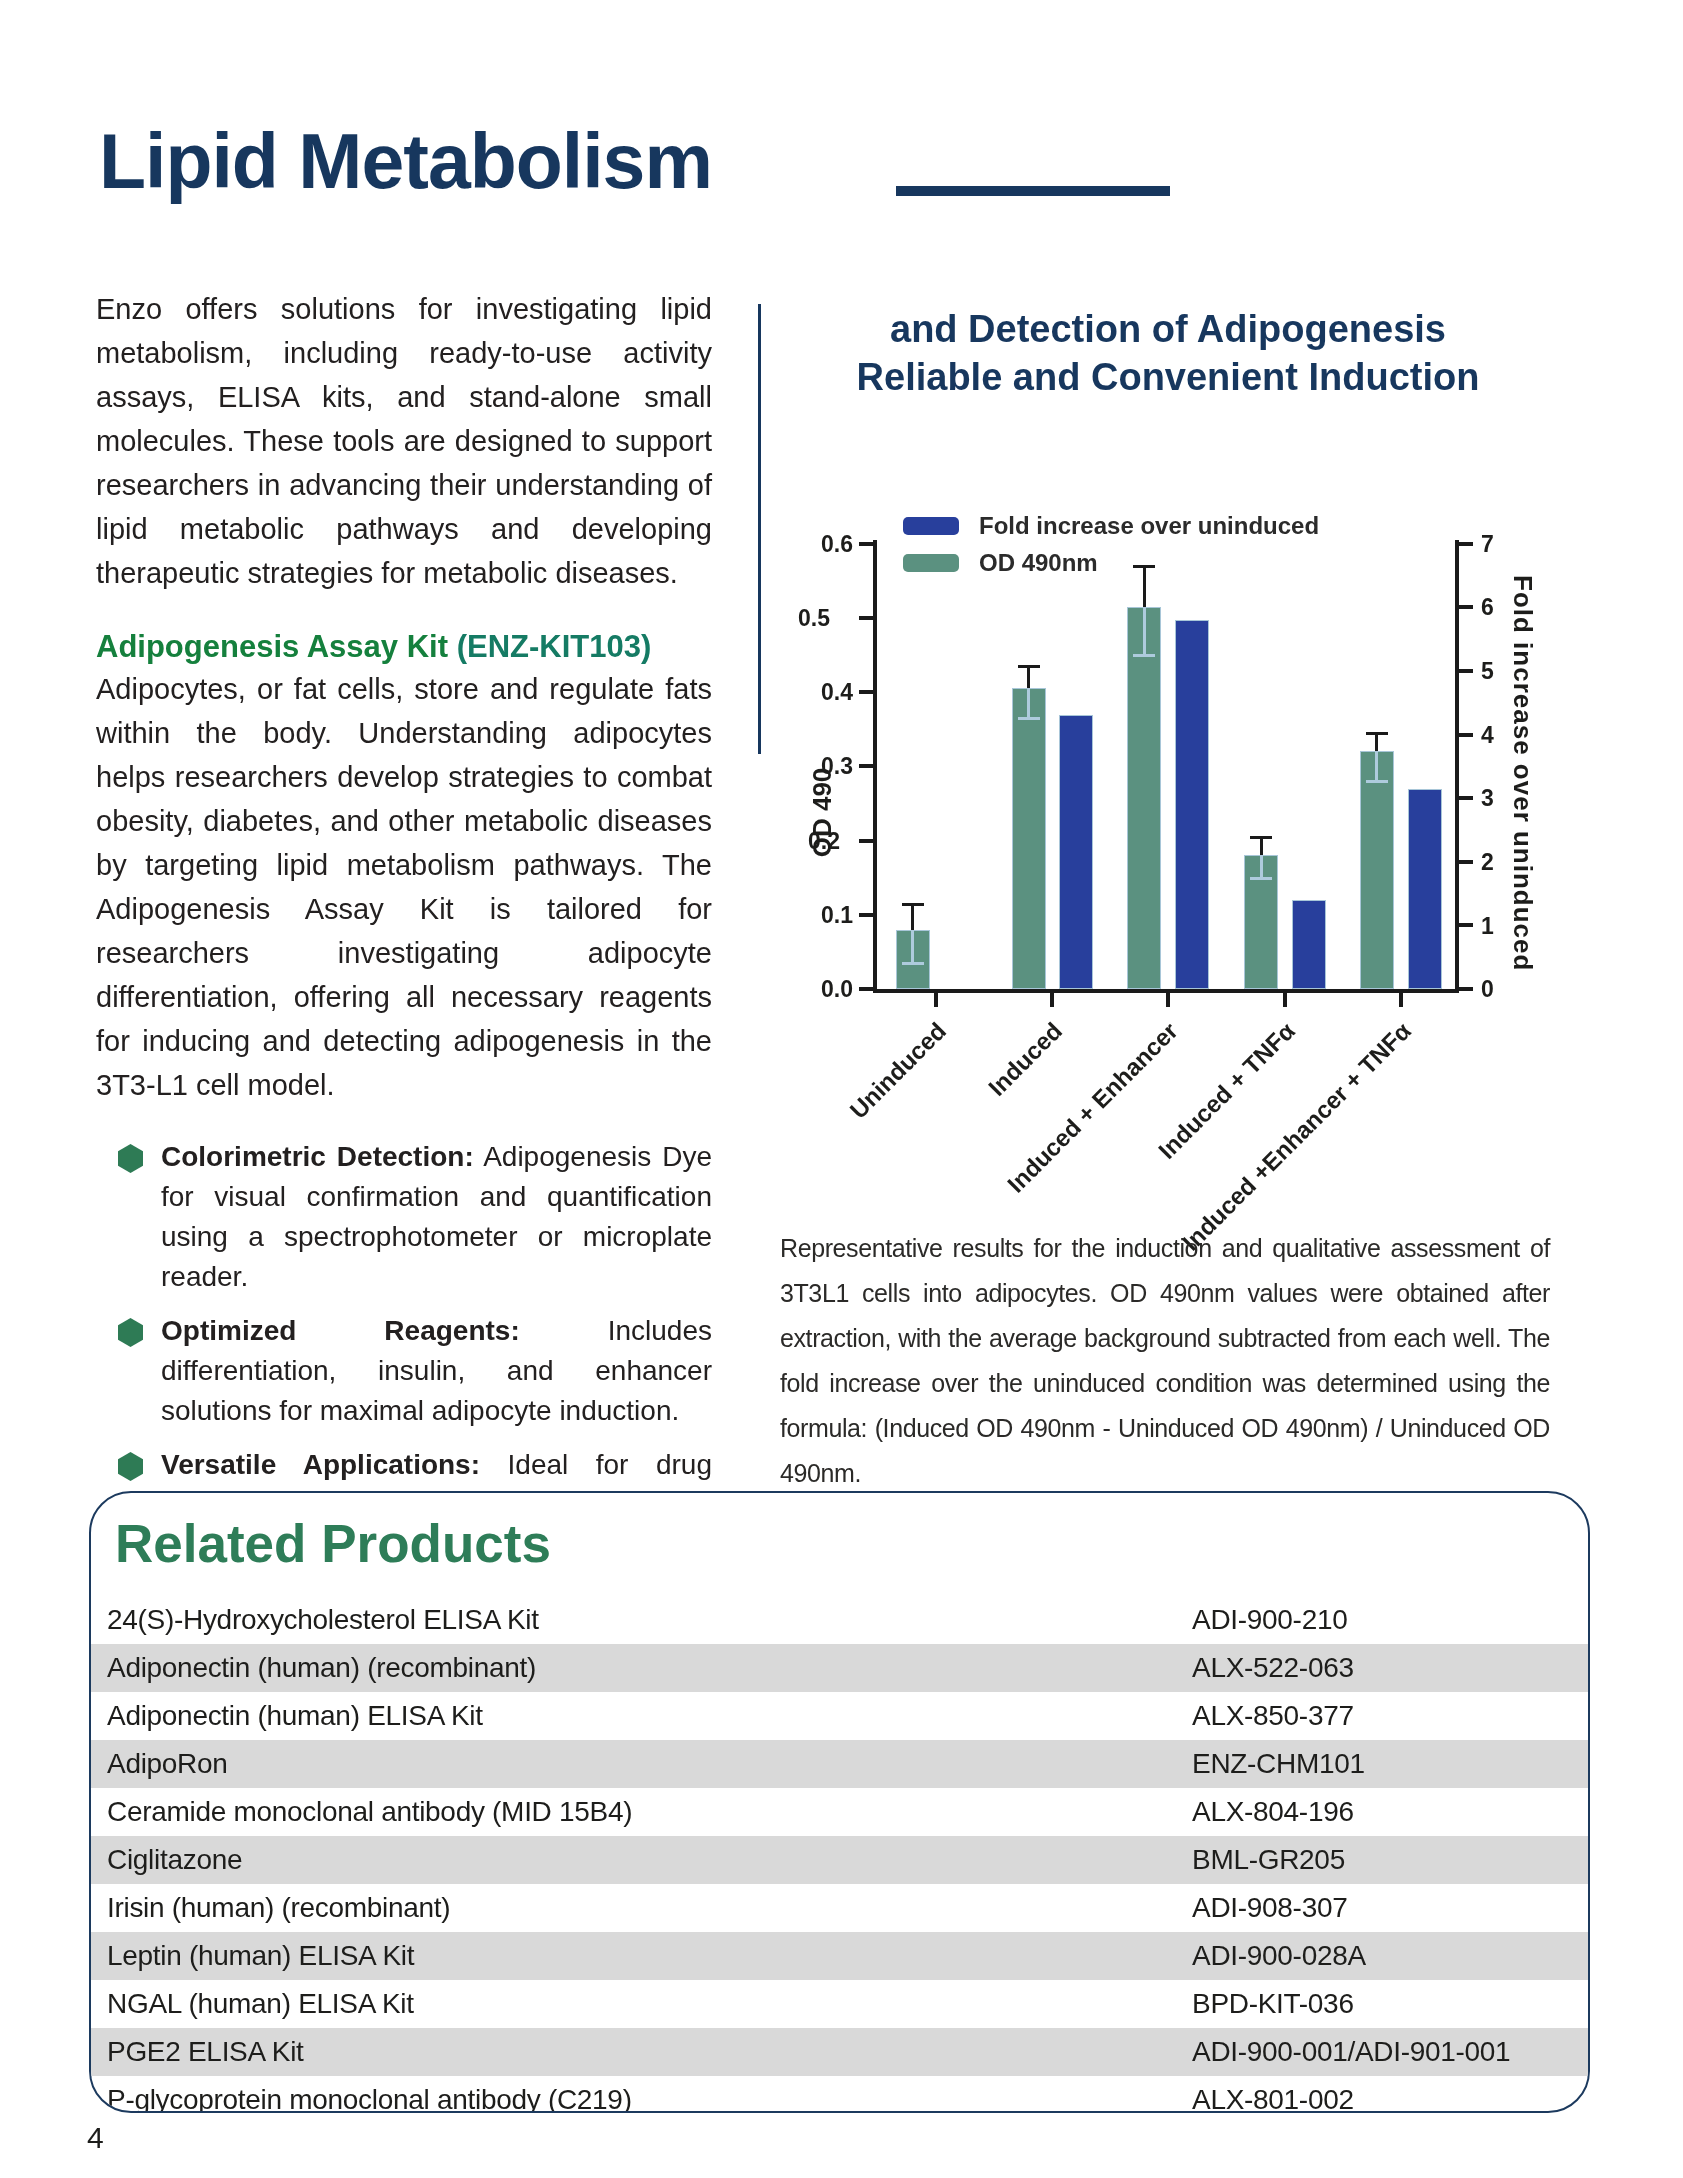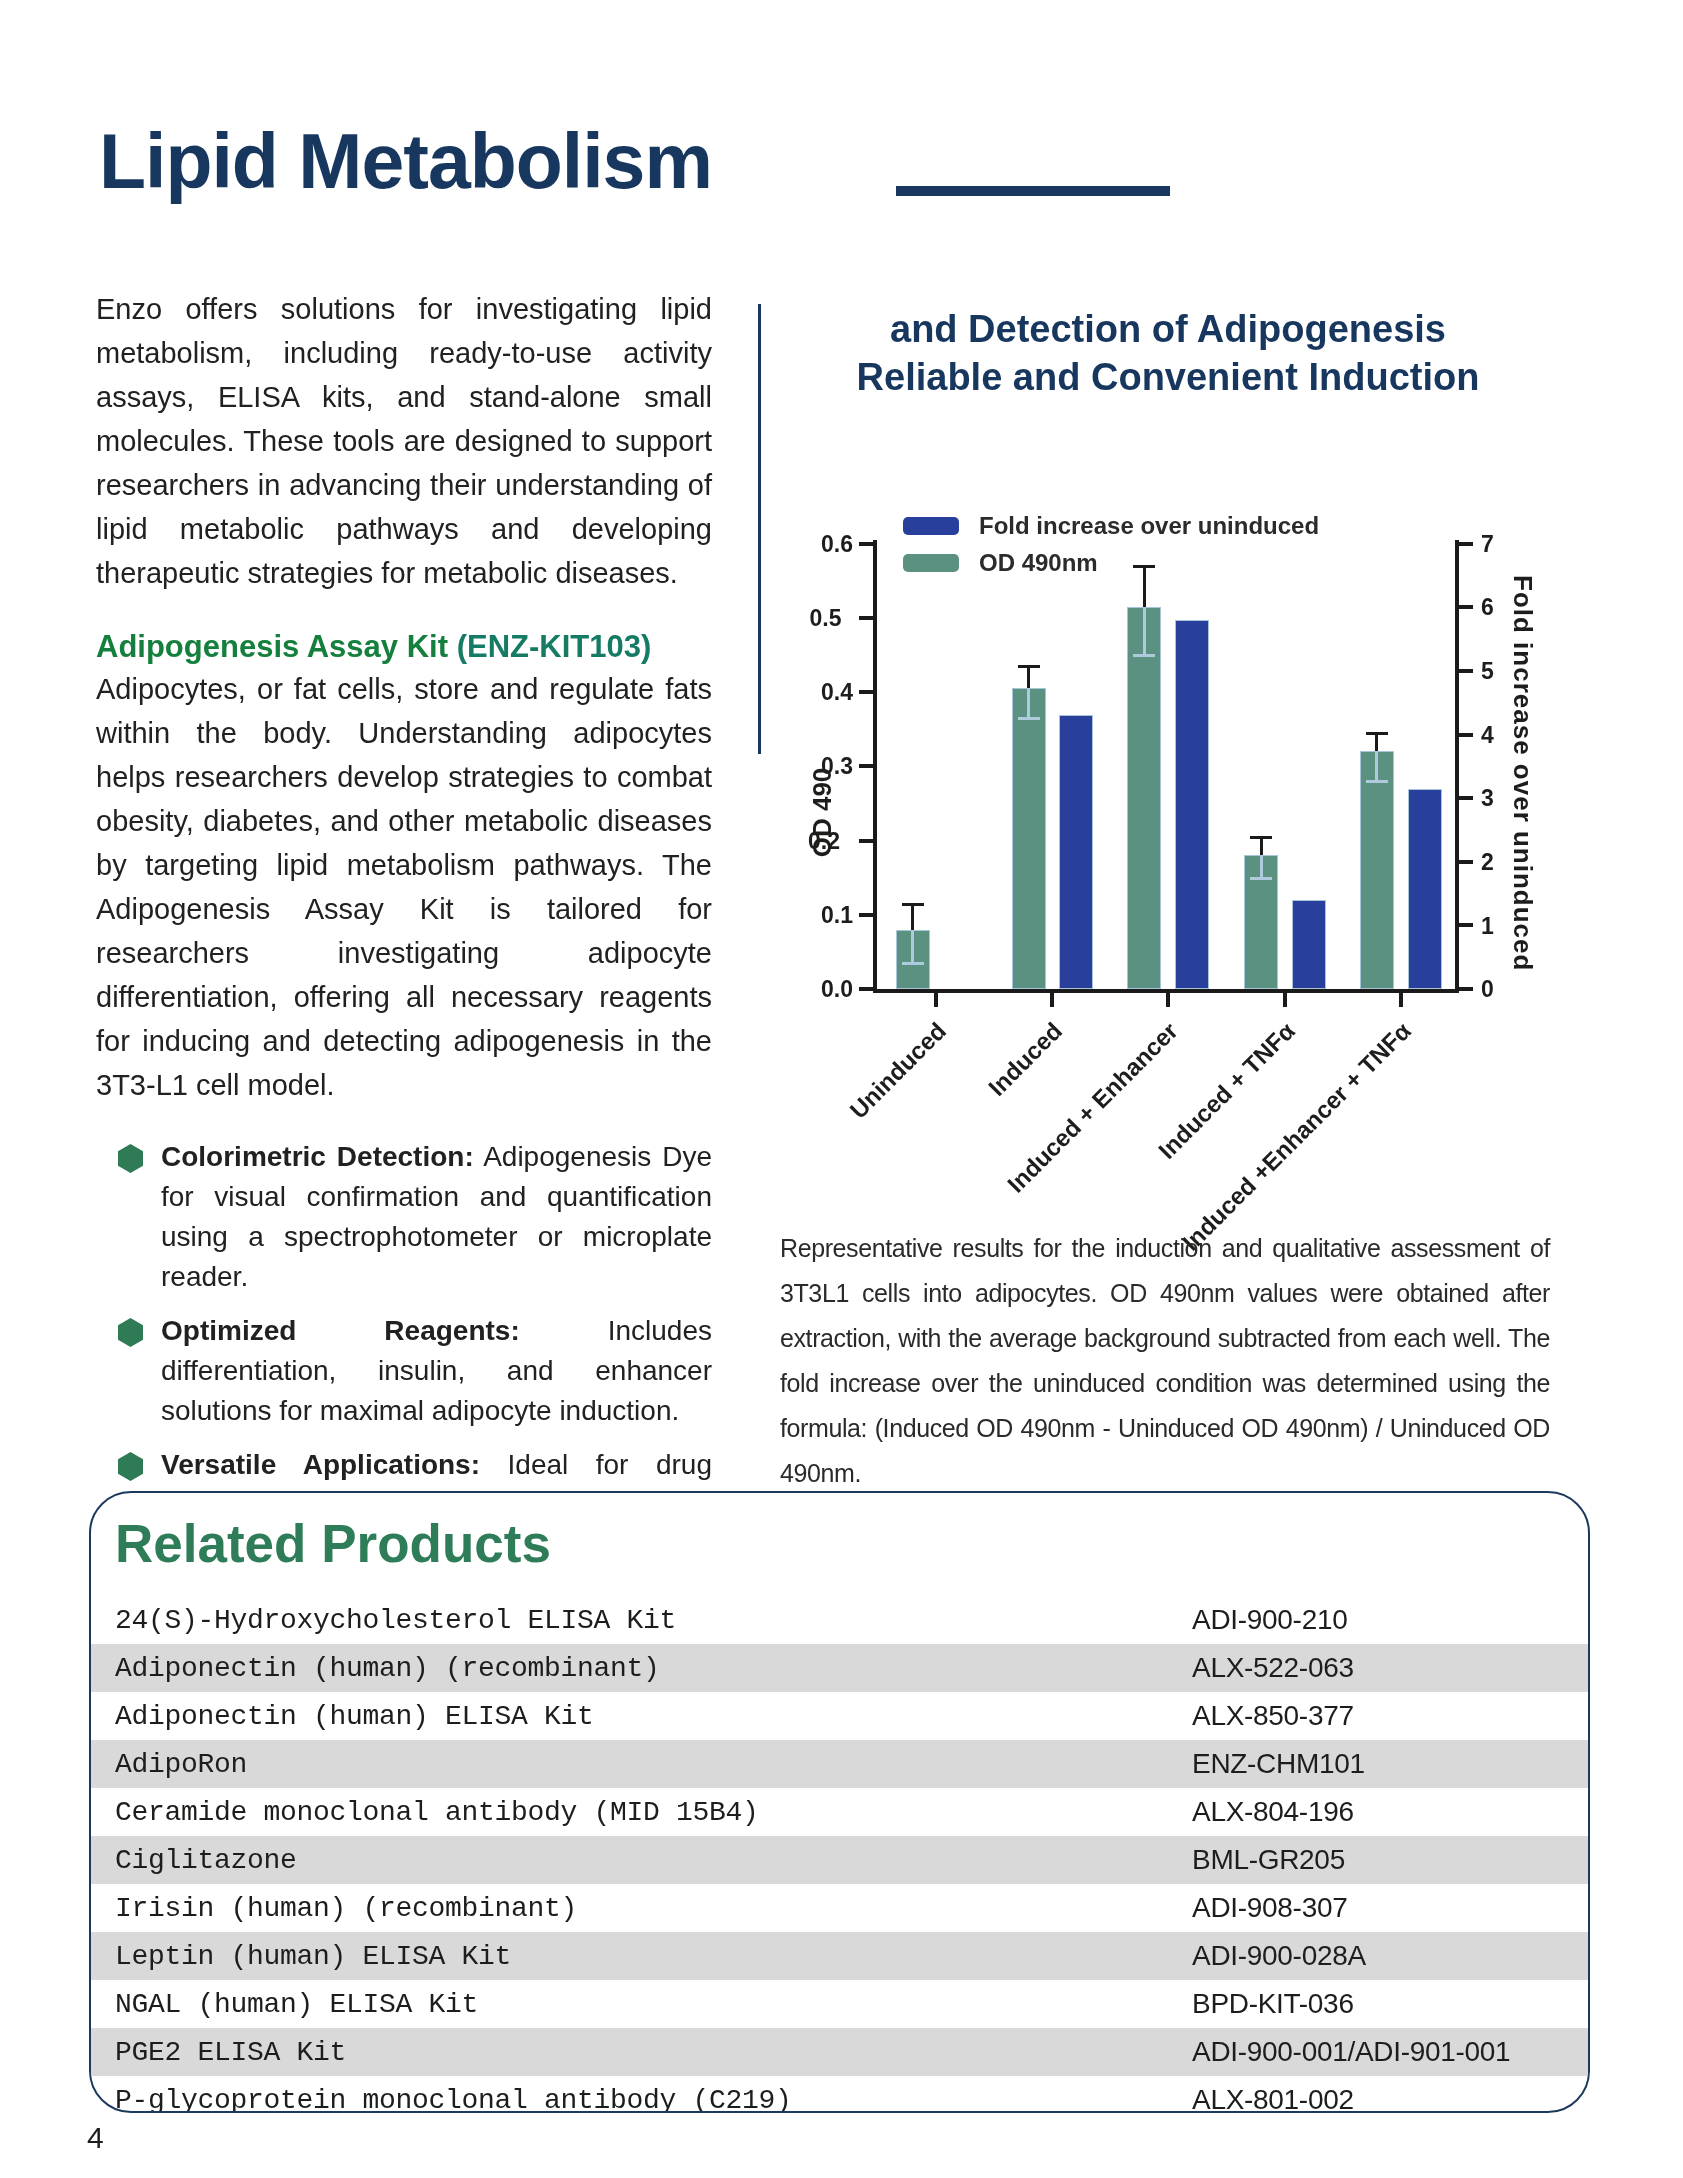--- a/index.html
+++ b/index.html
@@ -81,21 +81,21 @@
   }
   #related-heading{
     margin:20px 0 0 24px;font-size:53px;font-weight:bold;color:#2e7d58;
   }
   #related-rows{margin-top:22px;}
   .prod-row{
     display:flex;align-items:center;height:48px;font-size:28px;color:#1d1d1b;
     letter-spacing:-0.3px;
   }
   .prod-row.alt{background:#d9d9d9;}
-  .prod-name{padding-left:24px;flex:1;font-family:Liberation Mono, monospace;}
+  .prod-name{padding-left:16px;flex:1;}
   .prod-code{width:396px;}
 
   #page-number{left:87px;top:2121px;font-size:30px;color:#1d1d1b;}
 </style>
 </head>
 <body>
 
 <div class="abs" id="page-title">Lipid Metabolism</div>
 <div class="abs" id="title-rule"></div>
 
@@ -140,21 +140,21 @@
     <div class="tick-label" style="left: 26px; top: 478px; width: 55px; text-align: right;">0.0</div>
     <div class="tick" style="left: 87px; top: 413px; width: 14px; height: 4px;"></div>
     <div class="tick-label" style="left: 26px; top: 404px; width: 55px; text-align: right;">0.1</div>
     <div class="tick" style="left: 87px; top: 339px; width: 14px; height: 4px;"></div>
     <div class="tick-label" style="left: 13px; top: 330px; width: 55px; text-align: right;">0.2</div>
     <div class="tick" style="left: 87px; top: 264px; width: 14px; height: 4px;"></div>
     <div class="tick-label" style="left: 26px; top: 255px; width: 55px; text-align: right;">0.3</div>
     <div class="tick" style="left: 87px; top: 190px; width: 14px; height: 4px;"></div>
     <div class="tick-label" style="left: 26px; top: 181px; width: 55px; text-align: right;">0.4</div>
     <div class="tick" style="left: 87px; top: 116px; width: 14px; height: 4px;"></div>
-    <div class="tick-label" style="left: 26px; top: 107px; width: 55px; text-align: center;">0.5</div>
+    <div class="tick-label" style="left: 26px; top: 107px; width: 55px; text-align: left;">0.5</div>
     <div class="tick" style="left: 87px; top: 42px; width: 14px; height: 4px;"></div>
     <div class="tick-label" style="left: 26px; top: 33px; width: 55px; text-align: right;">0.6</div>
     <div class="tick" style="left: 687px; top: 487px; width: 14px; height: 4px;"></div>
     <div class="tick-label" style="left: 709px; top: 478px;">0</div>
     <div class="tick" style="left: 687px; top: 423px; width: 14px; height: 4px;"></div>
     <div class="tick-label" style="left: 709px; top: 415px;">1</div>
     <div class="tick" style="left: 687px; top: 360px; width: 14px; height: 4px;"></div>
     <div class="tick-label" style="left: 709px; top: 351px;">2</div>
     <div class="tick" style="left: 687px; top: 296px; width: 14px; height: 4px;"></div>
     <div class="tick-label" style="left: 709px; top: 287px;">3</div>

